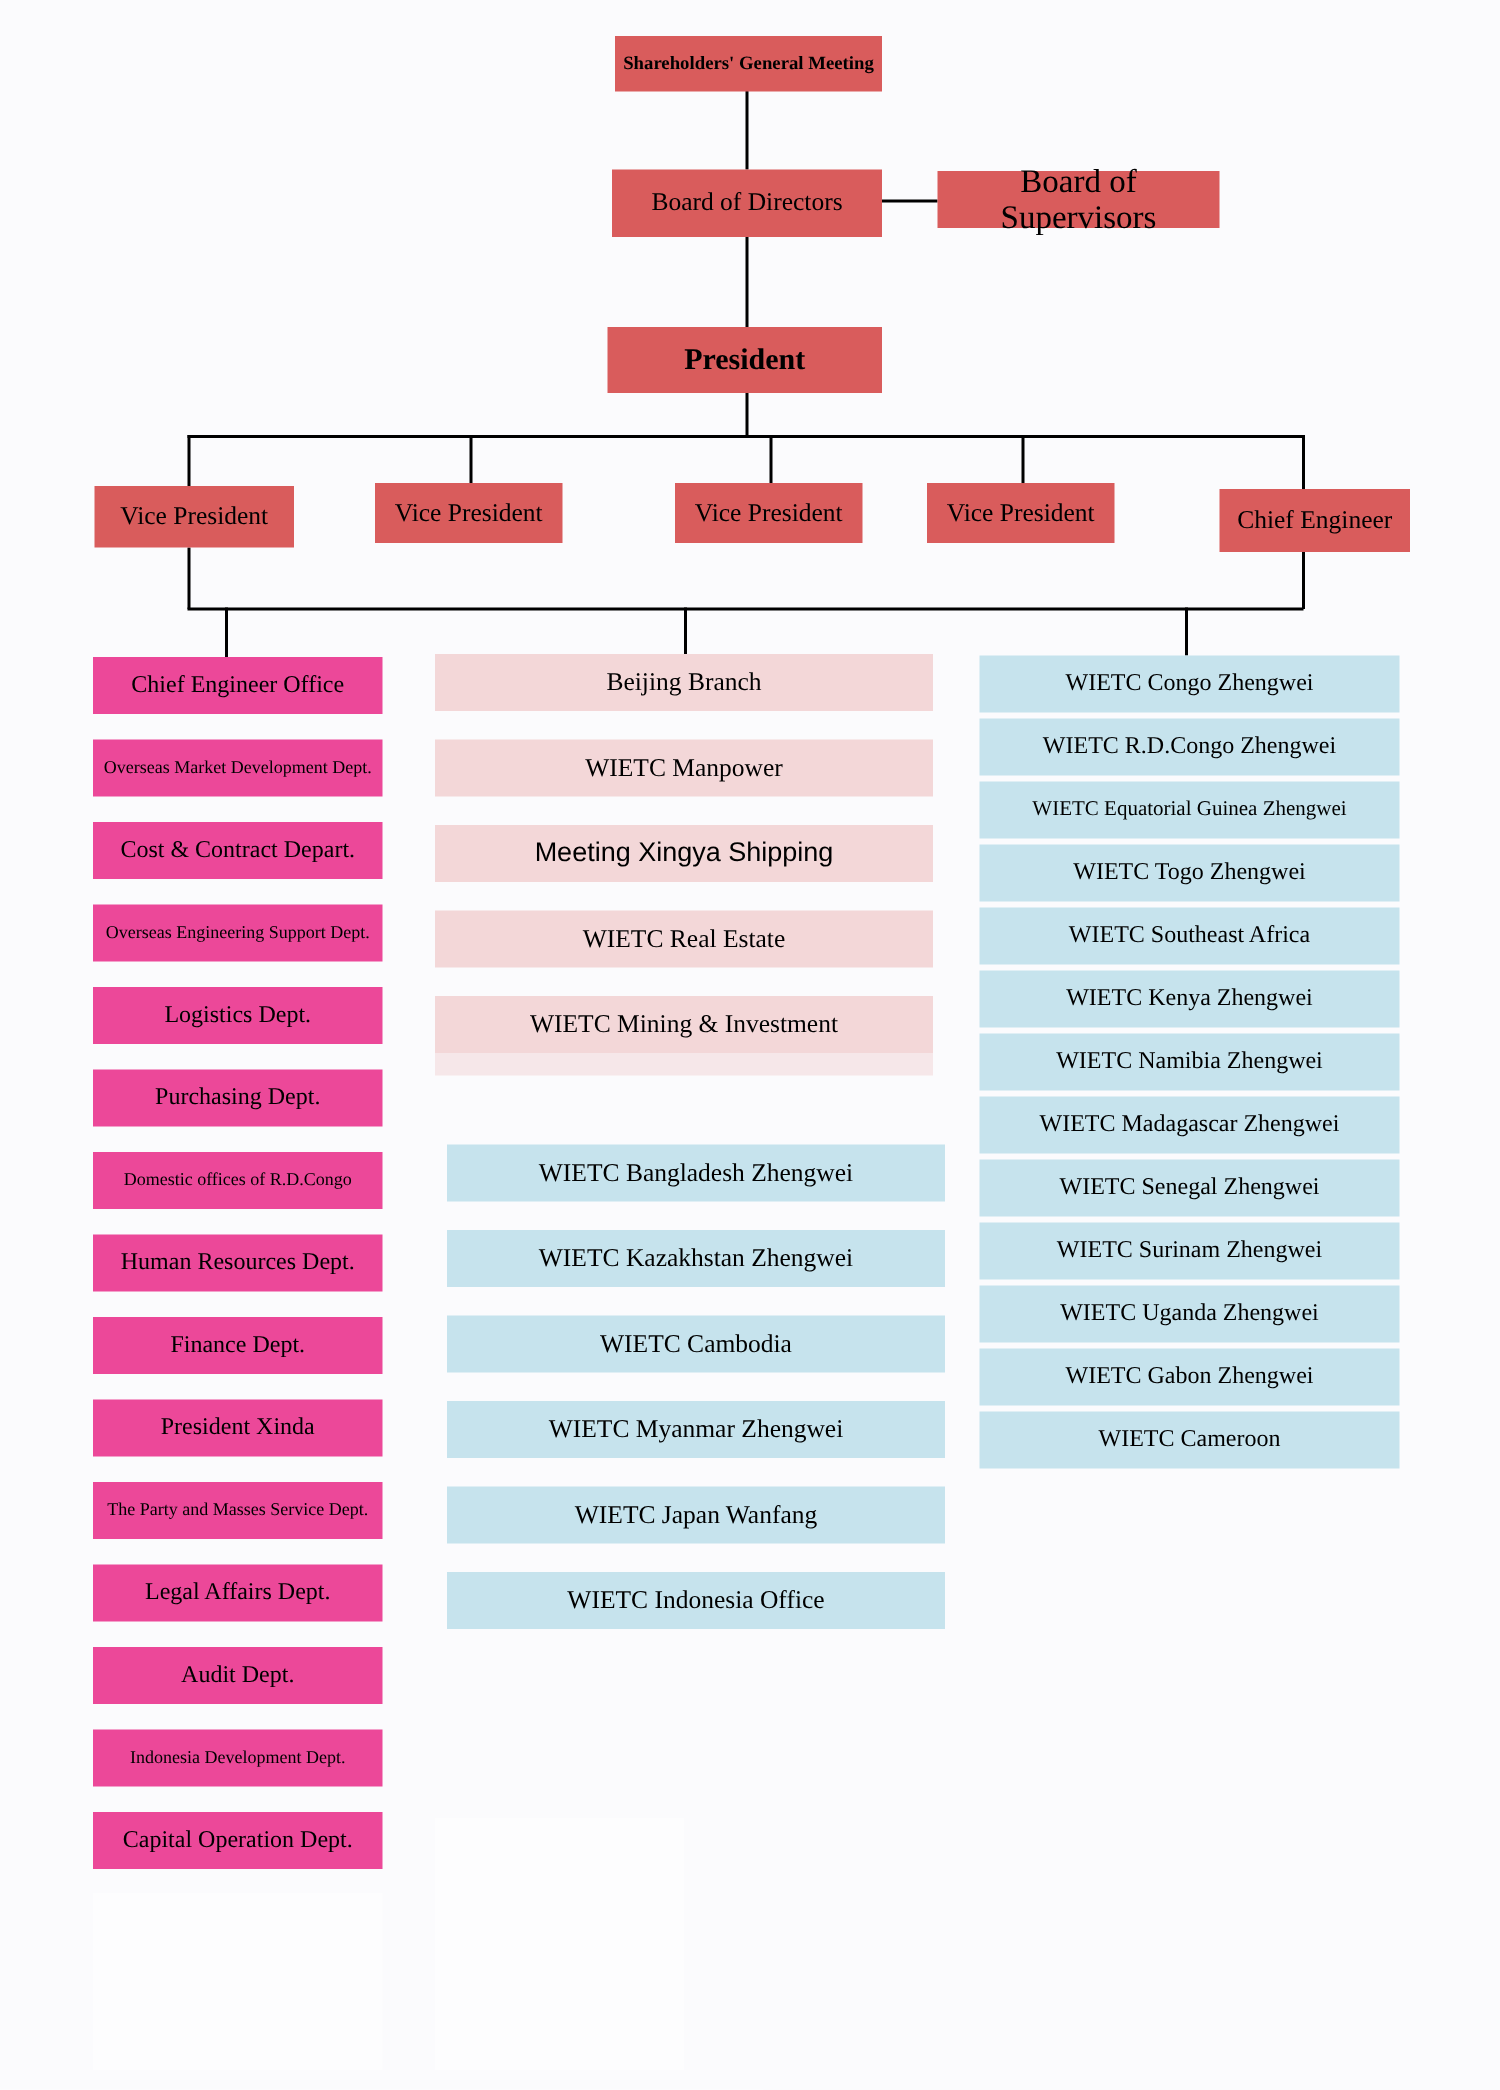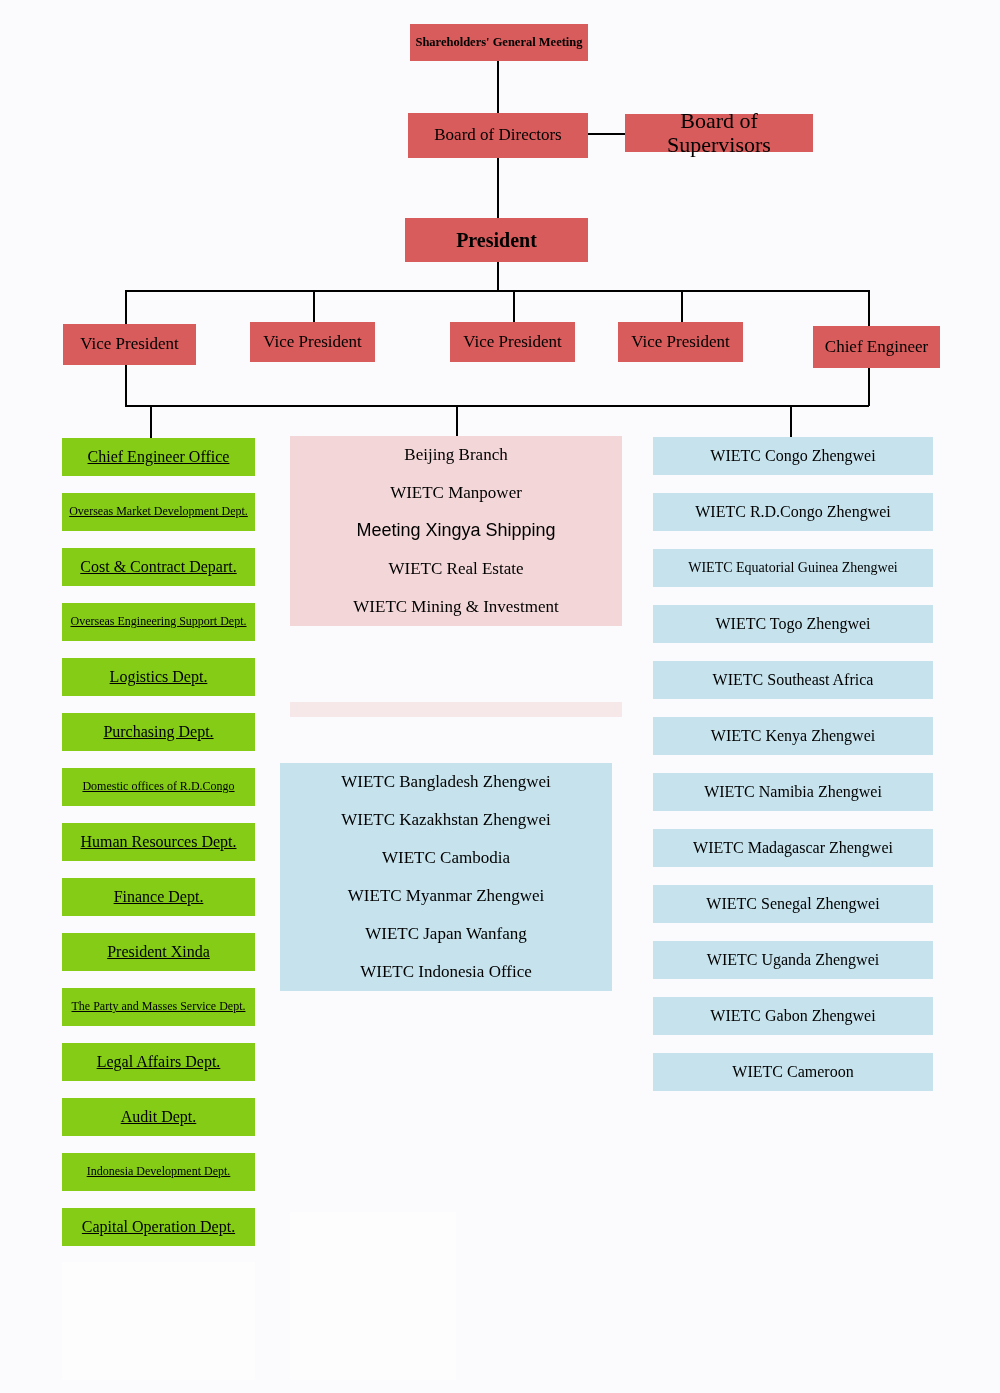--- a/index.html
+++ b/index.html
@@ -8,30 +8,30 @@
 
   
   .lv, .lh { position: absolute; background: #000; }
   .lv { width: 1.5px; }
   .lh { height: 1.5px; }
 
   
   .box { display: flex; align-items: center; justify-content: center; text-align: center; color: #000; line-height: 1.1; padding: 0 4px; }
   .abs { position: absolute; }
   .red   { background: #d95c5c; }
-  .peach { background: #84cc16; text-decoration: underline; }
+  .peach { background: #ec4899; }
   .pink  { background: #f3d7d8; }
   .blue  { background: #c6e3ed; }
 
   .col { position: absolute; display: flex; flex-direction: column; }
   .col .box { height: 38px; flex: 0 0 38px; }
 
   .col-left  { gap: 17px; }
-  .col-mid   { }
-  .col-right { gap: 18px; }
+  .col-mid   { gap: 19px; }
+  .col-right { gap: 4px; }
 
   .col-left  .box { font-size: 16px; }
   .col-mid   .box { font-size: 17px; }
   .col-right .box { font-size: 16px; }
 
   .sm  { font-size: 12px !important; }
   .md  { font-size: 14px !important; }
   .msm { font-size: 15px !important; }
   .sans { font-family: "Liberation Sans", sans-serif; font-size: 18px !important; }
 
@@ -96,39 +96,40 @@
   <div class="col col-mid" style="left:290px;top:436px;width:332px">
     <div class="box pink">Beijing Branch</div>
     <div class="box pink">WIETC Manpower</div>
     <div class="box pink sans">Meeting Xingya Shipping</div>
     <div class="box pink">WIETC Real Estate</div>
     <div class="box pink">WIETC Mining &amp; Investment</div>
   </div>
 
   <div class="abs pink faded" style="left:290px;top:702px;width:332px;height:15px"></div>
 
-  <div class="col col-mid" style="left:280px;top:763px;width:332px">
+  <div class="col col-mid" style="left:298px;top:763px;width:332px">
     <div class="box blue">WIETC Bangladesh Zhengwei</div>
     <div class="box blue">WIETC Kazakhstan Zhengwei</div>
     <div class="box blue">WIETC Cambodia</div>
     <div class="box blue">WIETC Myanmar Zhengwei</div>
     <div class="box blue">WIETC Japan Wanfang</div>
     <div class="box blue">WIETC Indonesia Office</div>
   </div>
 
   <div class="col col-right" style="left:653px;top:437px;width:280px">
     <div class="box blue">WIETC Congo Zhengwei</div>
     <div class="box blue">WIETC R.D.Congo Zhengwei</div>
     <div class="box blue md">WIETC Equatorial Guinea Zhengwei</div>
     <div class="box blue">WIETC Togo Zhengwei</div>
     <div class="box blue">WIETC Southeast Africa</div>
     <div class="box blue">WIETC Kenya Zhengwei</div>
     <div class="box blue">WIETC Namibia Zhengwei</div>
     <div class="box blue">WIETC Madagascar Zhengwei</div>
     <div class="box blue">WIETC Senegal Zhengwei</div>
+    <div class="box blue">WIETC Surinam Zhengwei</div>
     <div class="box blue">WIETC Uganda Zhengwei</div>
     <div class="box blue">WIETC Gabon Zhengwei</div>
     <div class="box blue">WIETC Cameroon</div>
   </div>
 
   <div class="bgstrip" style="left:62px;top:1262px;width:193px;height:118px;opacity:.6"></div>
   <div class="bgstrip" style="left:290px;top:1212px;width:166px;height:168px;opacity:.6"></div>
 
 </div>
 

